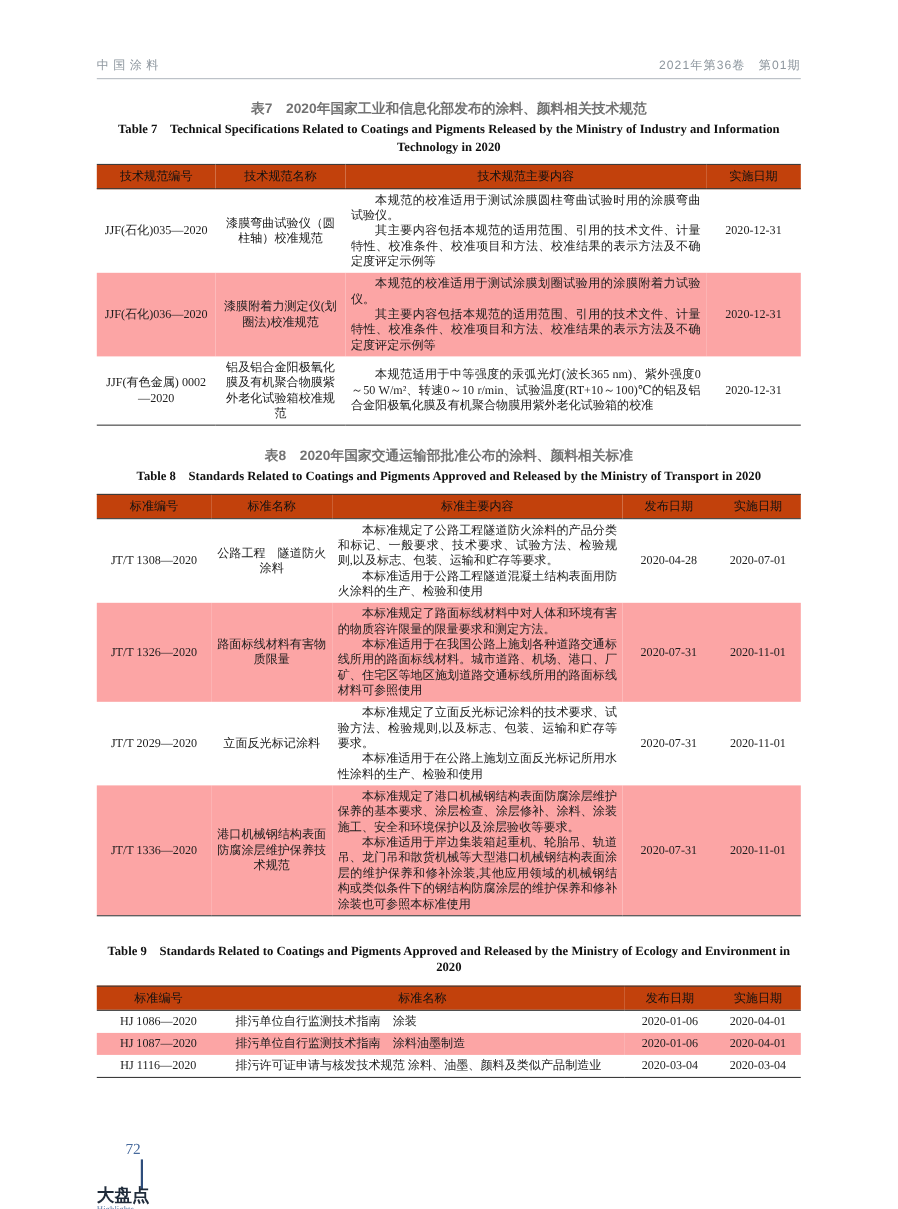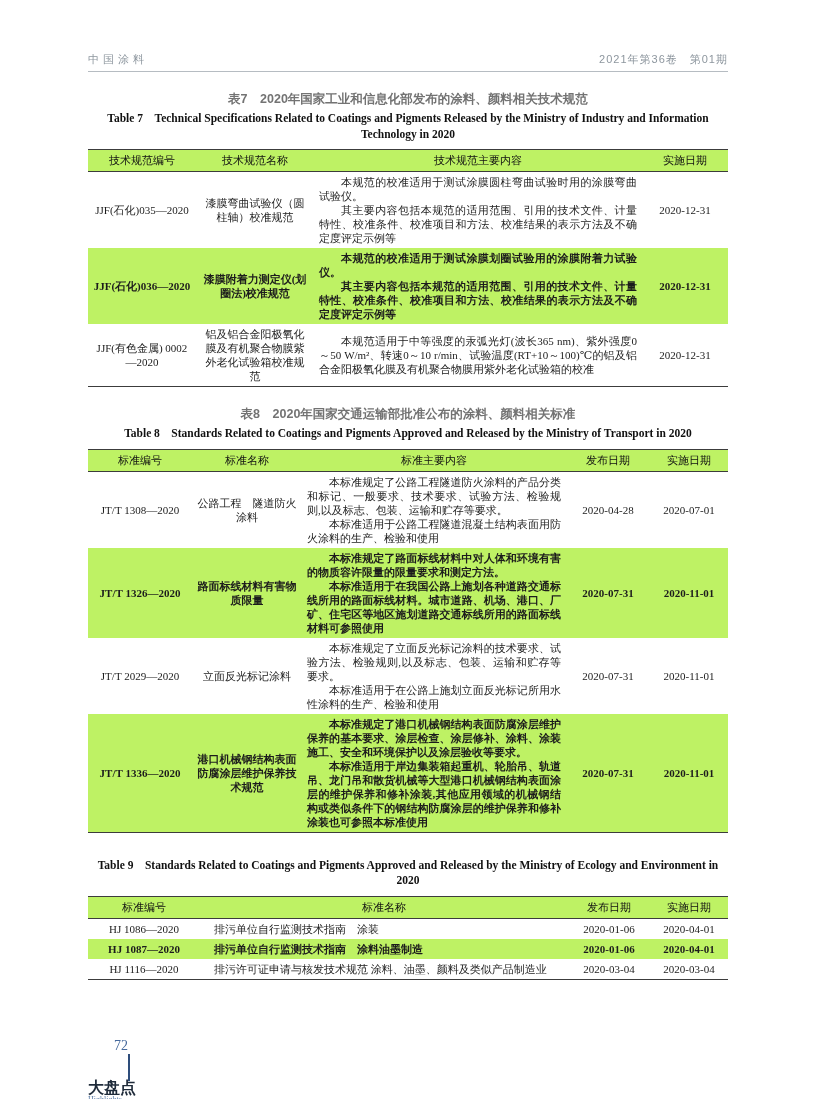--- a/index.html
+++ b/index.html
@@ -30,26 +30,26 @@
     line-height:15.5px;margin-top:3px;margin-bottom:7px;
   }
 
   
   table{
     width:640px;border-collapse:collapse;table-layout:fixed;
     border-top:1.5px solid #3c3c3c;border-bottom:1.5px solid #3c3c3c;
     font-size:11px;
   }
   thead th{
-    background:#bef264;font-family:"Liberation Sans","DejaVu Sans",sans-serif;
+    background:#c2410c;font-family:"Liberation Sans","DejaVu Sans",sans-serif;
     font-weight:normal;font-size:11px;color:#111;
     height:21px;border-bottom:1px solid #3c3c3c;padding:0 2px;
   }
   tbody td{vertical-align:middle;padding:3px 5px;}
-  tr.alt td{background:#bef264;font-weight:bold;}
+  tr.alt td{background:#fca5a5;}
   td.c-code,td.c-name,td.c-date{text-align:center;line-height:14px;}
   td.c-content p{
     margin:0;text-indent:2em;text-align:justify;line-height:14px;
   }
   td.c-content p:empty{display:none;}
   td.c-name-left{text-align:left;padding-left:14px;line-height:14px;}
   .gap-lg{height:22px;}
 
   
   .page-footer{

